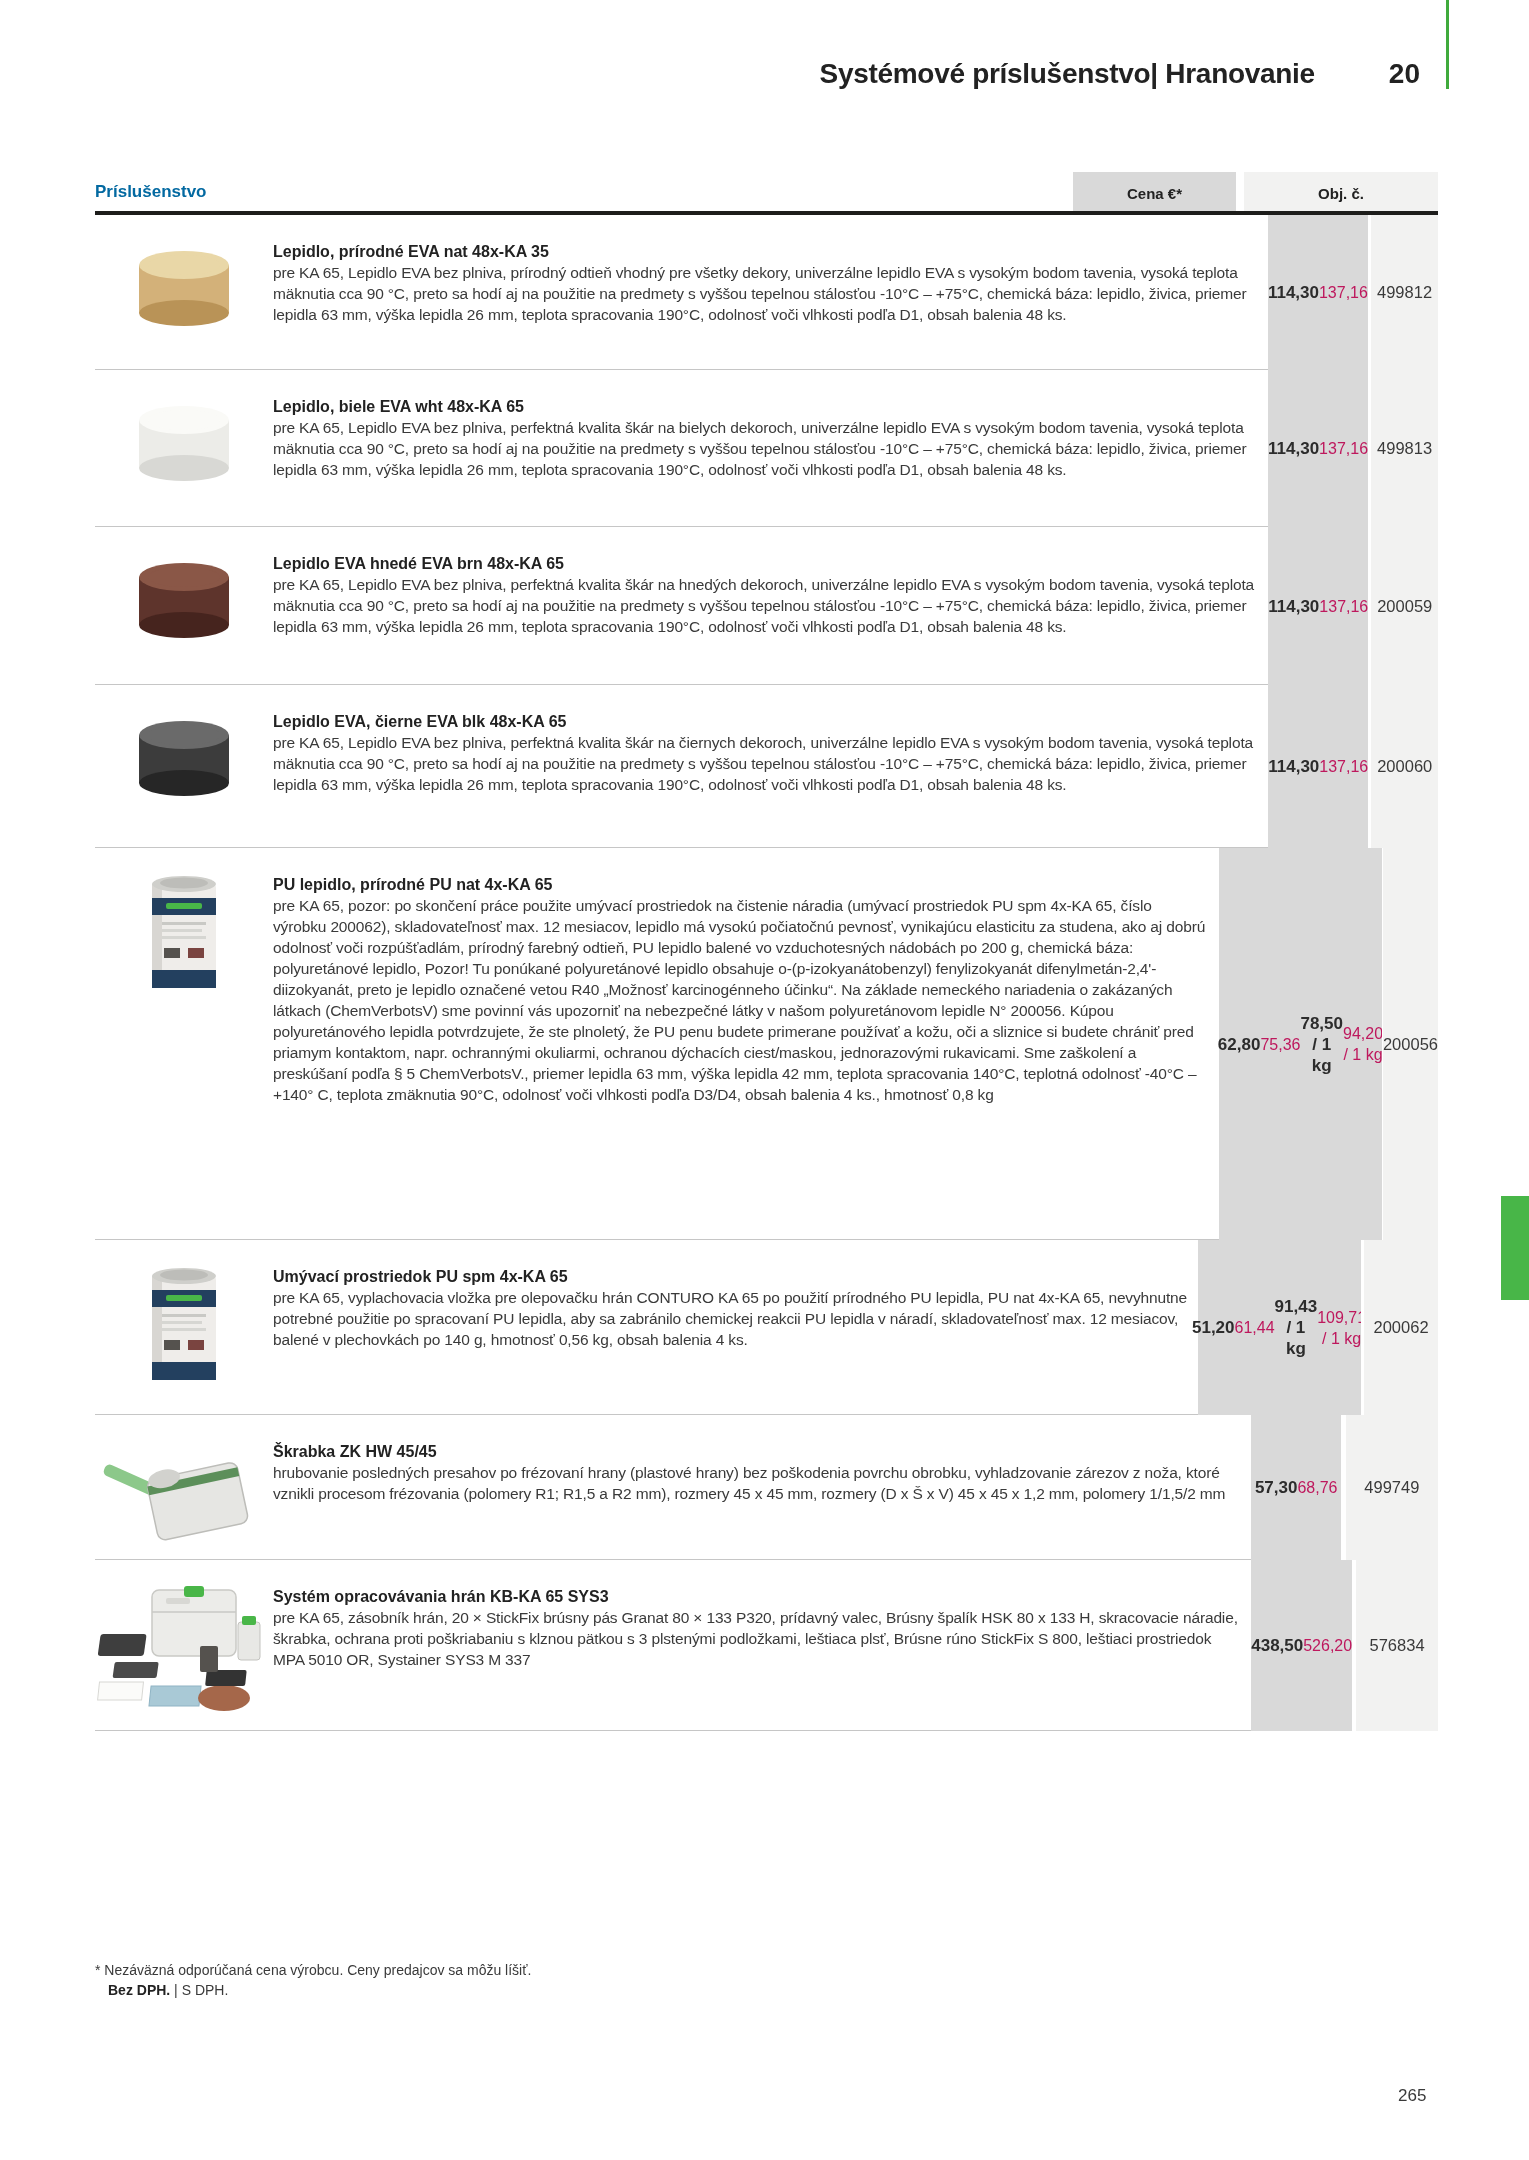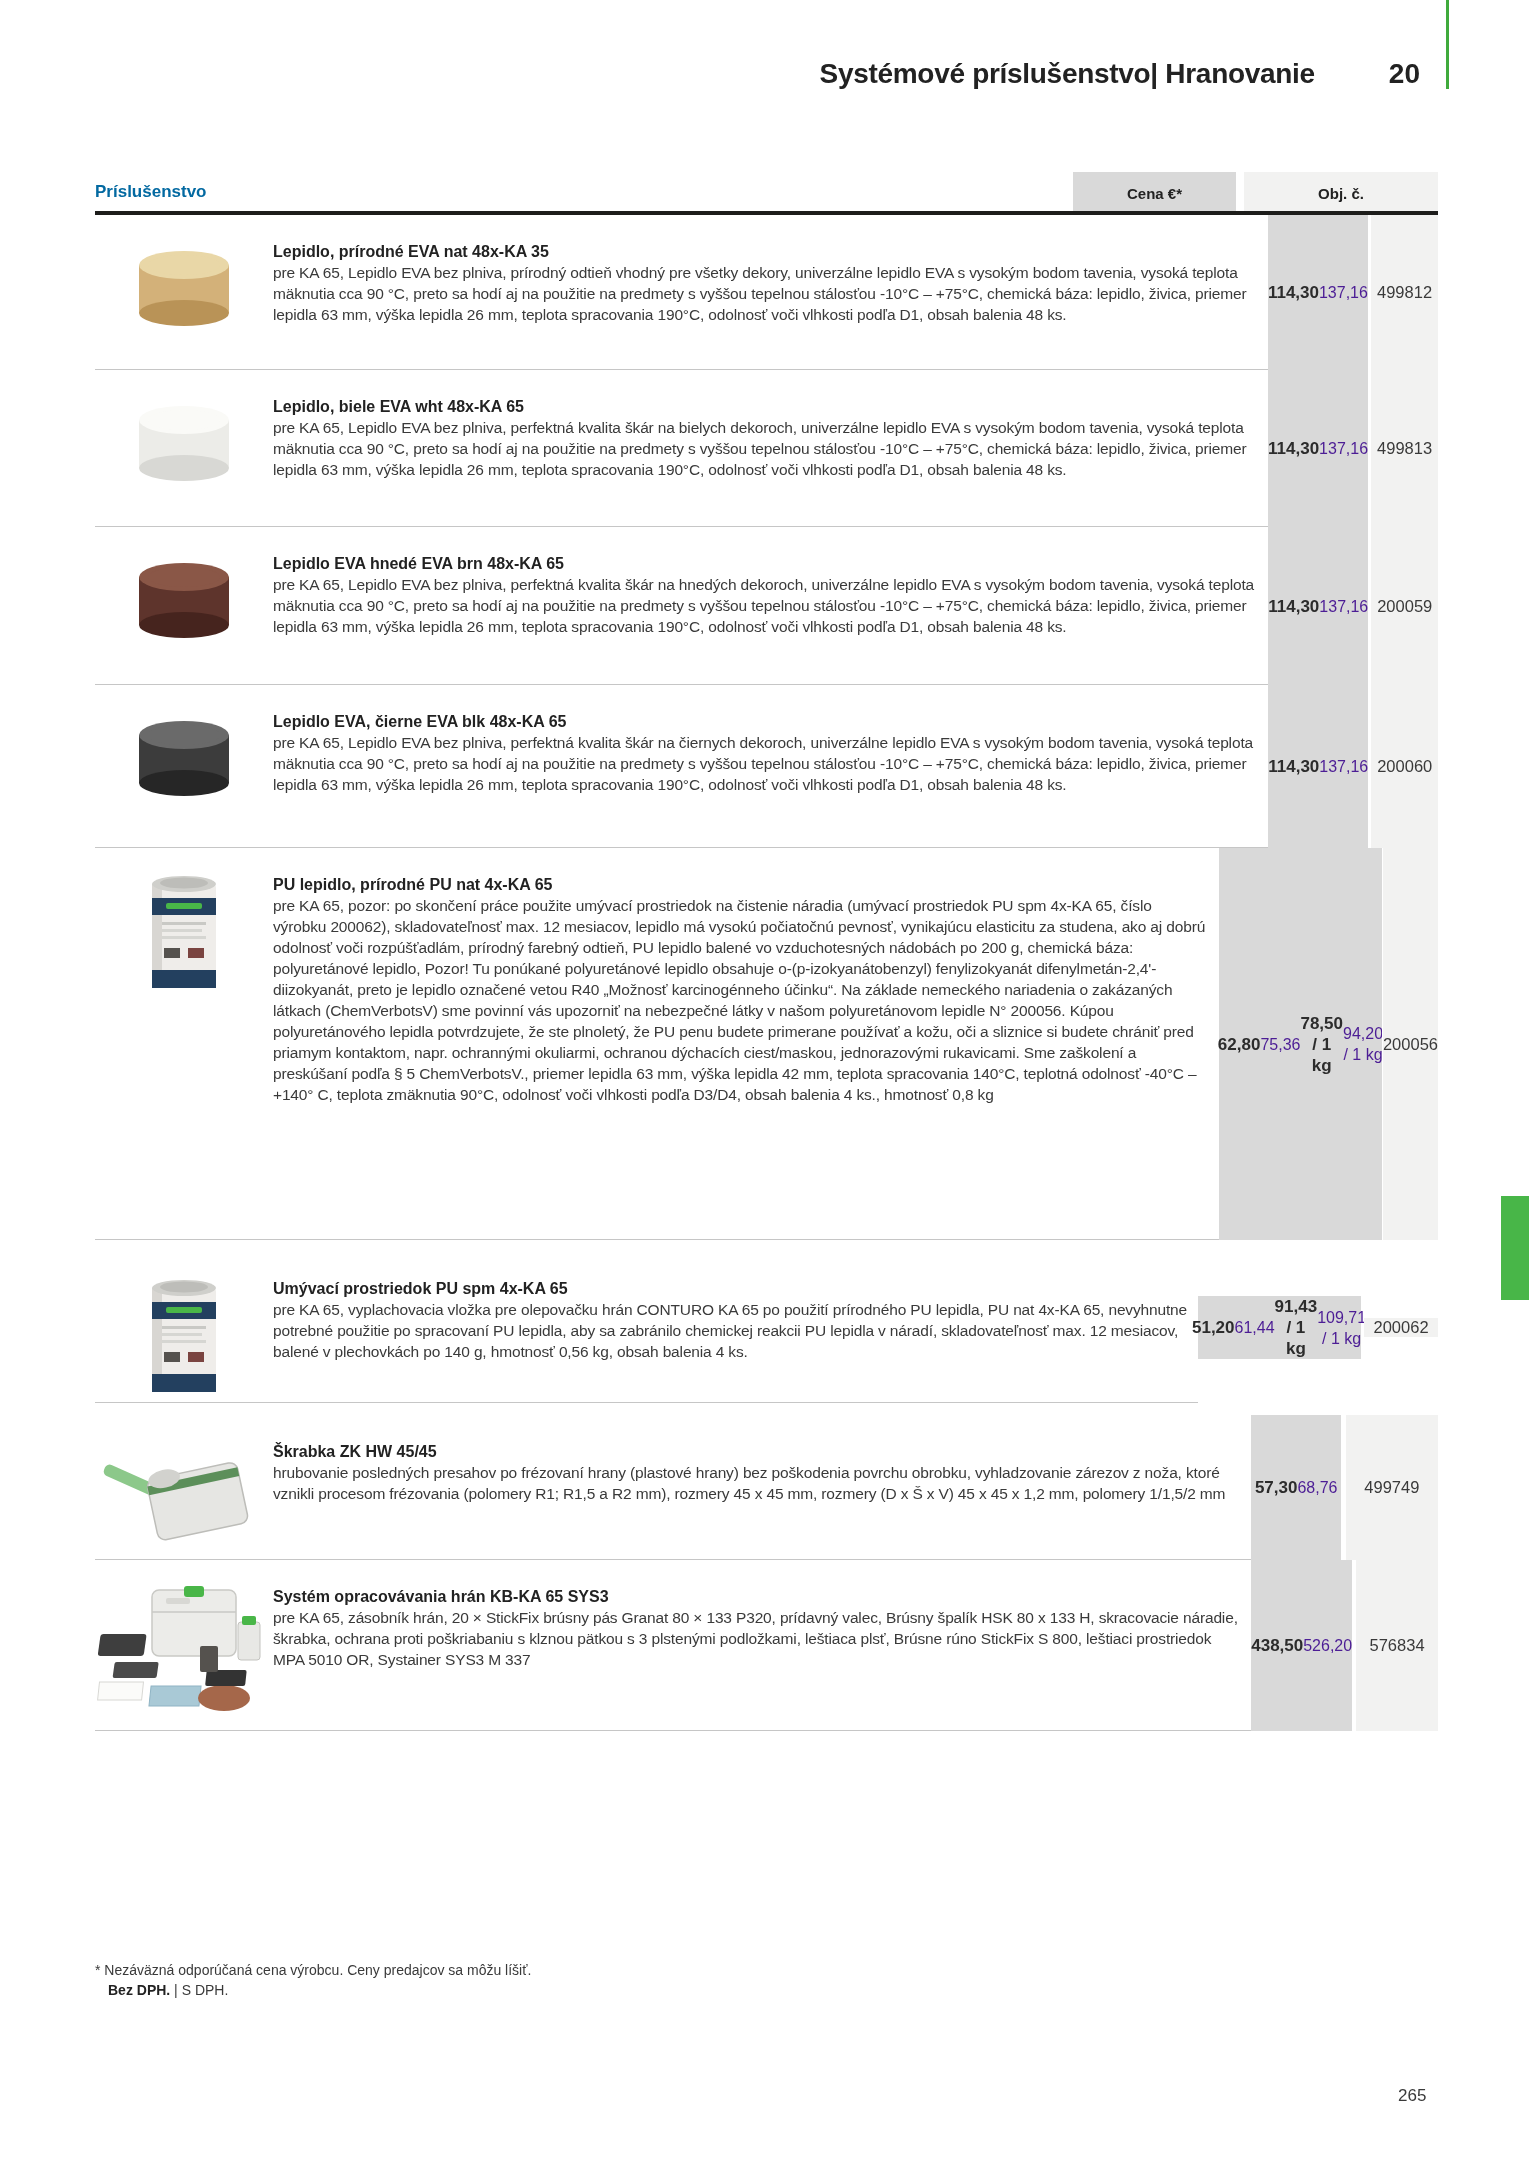--- a/index.html
+++ b/index.html
@@ -31,33 +31,33 @@
     justify-content:center; align-items:center; }
   .prod-row .cell-gap { width:8px; background:#ffffff; }
   .prod-row .cell-obj { width:167px; display:flex; align-items:center; justify-content:center;
     font-size:16.5px; color:#3a3a3a; }
 
   .rows .prod-row:nth-of-type(1){ min-height:155px; }
   .rows .prod-row:nth-of-type(2){ min-height:157px; }
   .rows .prod-row:nth-of-type(3){ min-height:158px; }
   .rows .prod-row:nth-of-type(4){ min-height:163px; }
   .rows .prod-row:nth-of-type(5){ min-height:392px; }
-  .rows .prod-row:nth-of-type(6){ min-height:175px;align-items:center; }
+  .rows .prod-row:nth-of-type(6){ min-height:175px; }
   .rows .prod-row:nth-of-type(7){ min-height:145px; }
   .rows .prod-row:nth-of-type(8){ min-height:132px; }
 
   .img-box { width:178px; flex:0 0 178px; padding-top:22px; display:flex;
     justify-content:center; align-items:flex-start; }
   .txt-box { flex:1 1 auto; padding:26px 10px 16px 0; }
   .prod-name { font-size:16px; font-weight:bold; color:#222; line-height:21px; }
   .prod-desc { font-size:15.5px; line-height:21px; color:#3a3a3a; letter-spacing:-0.15px; }
 
   .price-line { font-size:16px; line-height:21px; text-align:center; }
   .price-bold { font-weight:bold; font-size:17px; color:#2c2c2c; }
-  .price-light { color:#4c1d95; }
+  .price-light { color:#be185d; }
 
   
   .chapter-tab { position:absolute; left:1501px; top:1196px; width:28px; height:104px; }
 
   
   .footnote { position:absolute; left:95px; top:1960px; font-size:14px; color:#3a3a3a;
     line-height:20px; }
   .footnote .ind { padding-left:13px; }
   .footnote b { color:#222; }
   .page-number { position:absolute; left:1398px; top:2086px; font-size:17px; color:#3a3a3a; }

